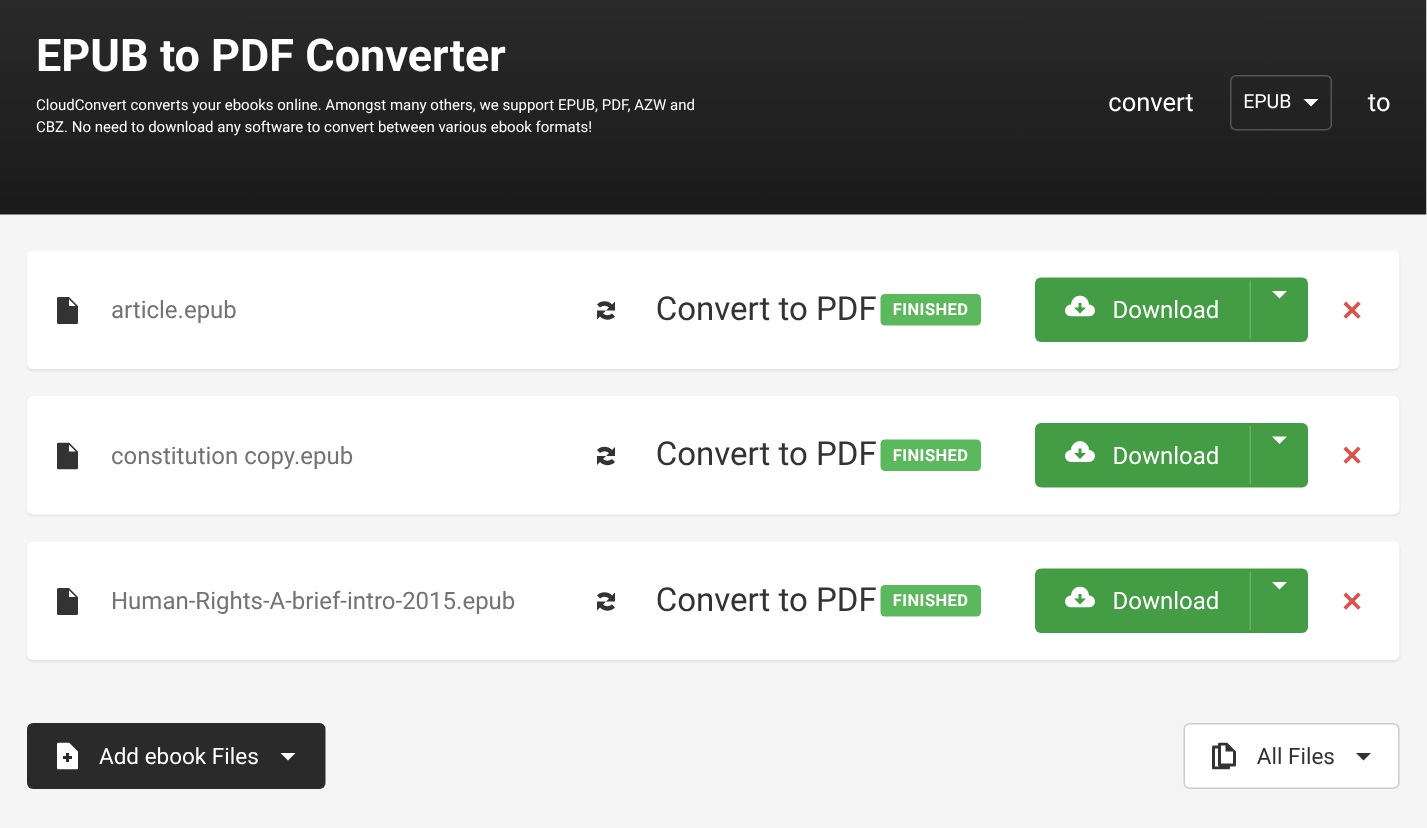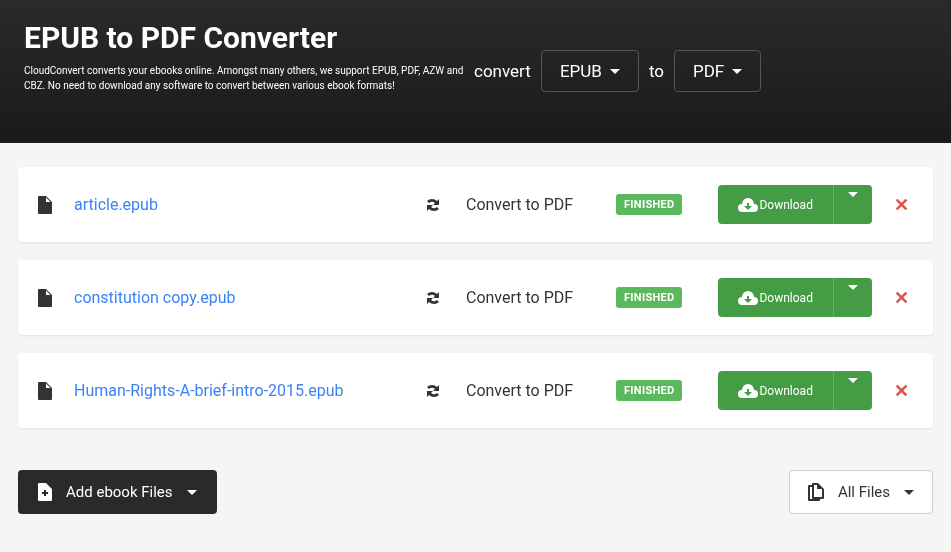--- a/index.html
+++ b/index.html
@@ -1,33 +1,33 @@
 <!DOCTYPE html>
 <html><head>
 <meta charset="utf-8">
 <style>
 *{margin:0;padding:0;box-sizing:border-box;font-family:-apple-system,BlinkMacSystemFont,"Segoe UI",Roboto,sans-serif}
 body{background:#f5f5f5;width:951px}
-.header{background:linear-gradient(to bottom,#2a2a2a,#1a1a1a);padding:20px 24px 50px 24px;display:flex;align-items:flex-start}
+.header{background:linear-gradient(to bottom,#2a2a2a,#1a1a1a);padding:20px 24px 50px 24px;display:flex;justify-content:space-between;align-items:flex-start}
 .header-left{max-width:450px}
 .title{color:#fff;font-size:30px;font-weight:700;margin-bottom:8px}
 .desc{color:#fff;font-size:10px;line-height:1.5}
-.header-right{display:flex;align-items:center;gap:10px;margin-top:30px}
+.header-right{display:flex;align-items:center;gap:24px;margin-top:30px}
 .conv-label{color:#fff;font-size:17px}
-.fmt-btn{background:transparent;border:1px solid #555;color:#fff;padding:10px 18px;font-size:17px;border-radius:4px;cursor:pointer;display:flex;align-items:center;gap:8px}
+.fmt-btn{background:transparent;border:1px solid #555;color:#fff;padding:10px 8px;font-size:13px;border-radius:4px;cursor:pointer;display:flex;align-items:center;gap:8px}
 .caret{width:0;height:0;border-left:5px solid transparent;border-right:5px solid transparent;border-top:5px solid currentColor}
 .content{padding:24px 18px}
 .file-row{background:#fff;border-radius:4px;padding:18px 20px;display:flex;align-items:center;margin-bottom:18px;box-shadow:0 1px 2px rgba(0,0,0,0.08)}
 .file-icon{width:14px;height:18px;margin-right:22px}
-.filename{flex:1;font-size:16px;color:#3b82f6}
+.filename{flex:1;font-size:16px;color:#737373}
 .refresh-icon{margin-right:24px}
-.convert-text{width:150px;font-size:16px;color:#333}
+.convert-text{width:150px;font-size:22px;color:#333}
 .status-badge{background:#5cb85c;color:#fff;font-size:11px;font-weight:700;padding:4px 8px;border-radius:3px;margin-right:36px;letter-spacing:0.3px}
 .download-btn{background:#449d44;color:#fff;border:none;border-radius:4px;display:flex;align-items:center;cursor:pointer;margin-right:18px}
-.download-main{padding:12px 20px;display:flex;align-items:flex-end;gap:1px;font-size:12px}
+.download-main{padding:12px 20px;display:flex;align-items:flex-start;gap:12px;font-size:16px}
 .download-caret{padding:12px 14px;border-left:1px solid rgba(255,255,255,0.2)}
 .close-x{color:#d9534f;font-size:18px;font-weight:700;cursor:pointer;padding:0 4px}
 .bottom-bar{display:flex;justify-content:space-between;padding:0 18px 20px}
 .add-more-btn{background:#2a2a2a;color:#fff;border:none;border-radius:4px;padding:12px 20px;display:flex;align-items:center;gap:14px;font-size:15px;cursor:pointer}
 .all-files-btn{background:#fff;color:#333;border:1px solid #ccc;border-radius:4px;padding:12px 18px;display:flex;align-items:center;gap:14px;font-size:15px;cursor:pointer}
 svg{display:block}
 </style>
 </head>
 <body>
 
@@ -36,24 +36,20 @@
     <h1 class="title">EPUB to PDF Converter</h1>
     <p class="desc">CloudConvert converts your ebooks online. Amongst many others, we support EPUB, PDF, AZW and CBZ. No need to download any software to convert between various ebook formats!</p>
   </div>
   <div class="header-right">
     <span class="conv-label">convert</span>
     <button class="fmt-btn">
       <span>EPUB</span>
       <span class="caret"></span>
     </button>
     <span class="conv-label">to</span>
-    <button class="fmt-btn">
-      <span>PDF</span>
-      <span class="caret"></span>
-    </button>
   </div>
 </div>
 
 <div class="content">
 
   <div class="file-row">
     <svg class="file-icon" viewBox="0 0 14 18" fill="#333">
         <path d="M8 0H1a1 1 0 00-1 1v16a1 1 0 001 1h12a1 1 0 001-1V6L8 0zm0 1.5L12.5 6H8V1.5z"></path>
       </svg>
     <span class="filename">article.epub</span>

